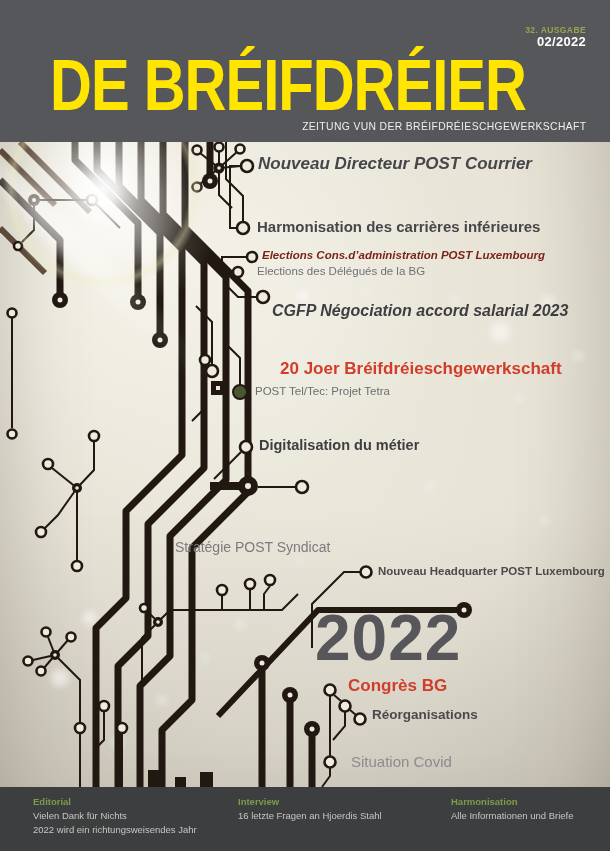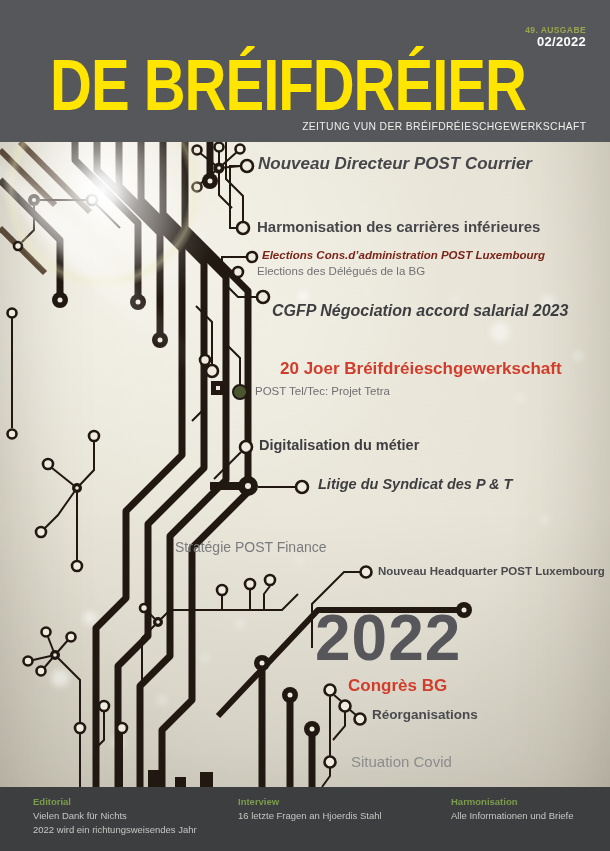--- a/index.html
+++ b/index.html
@@ -245,37 +245,36 @@
         <circle cx="122" cy="728" r="5"></circle>
         <circle cx="205" cy="360" r="5"></circle>
     </g>
   </svg>
 
   <div class="flare"></div>
   <div class="streak"></div>
 
   <div class="masthead">
     <div class="issue">
-      <div class="issue-number">49. AUSGABE</div>
+      <div class="issue-number">32. AUSGABE</div>
       <div class="issue-date">02/2022</div>
     </div>
     <div class="mast-title">DE BRÉIFDRÉIER</div>
     <div class="mast-sub">ZEITUNG VUN DER BRÉIFDRÉIESCHGEWERKSCHAFT</div>
   </div>
 
   <div class="hl hl-nouveau">Nouveau Directeur POST Courrier</div>
   <div class="hl hl-harmo">Harmonisation des carrières inférieures</div>
   <div class="hl hl-elca">Elections Cons.d’administration POST Luxembourg</div>
   <div class="hl hl-elbg">Elections des Délégués de la BG</div>
   <div class="hl hl-cgfp">CGFP Négociation accord salarial 2023</div>
   <div class="hl hl-joer">20 Joer Bréifdréieschgewerkschaft</div>
   <div class="hl hl-tetra">POST Tel/Tec: Projet Tetra</div>
   <div class="hl hl-digi">Digitalisation du métier</div>
-  <div class="hl hl-litige">Litige du Syndicat des P &amp; T</div>
-  <div class="hl hl-strat">Stratégie POST Finance</div>
+  <div class="hl hl-strat">Stratégie POST Syndicat</div>
   <div class="hl hl-hq">Nouveau Headquarter POST Luxembourg</div>
   <div class="hl hl-year">2022</div>
   <div class="hl hl-congres">Congrès BG</div>
   <div class="hl hl-reorg">Réorganisations</div>
   <div class="hl hl-covid">Situation Covid</div>
 
   <div class="footer">
     <div class="fcol fcol-1">
       <div class="ftitle">Editorial</div>
       <div class="fline">Vielen Dank für Nichts</div>

